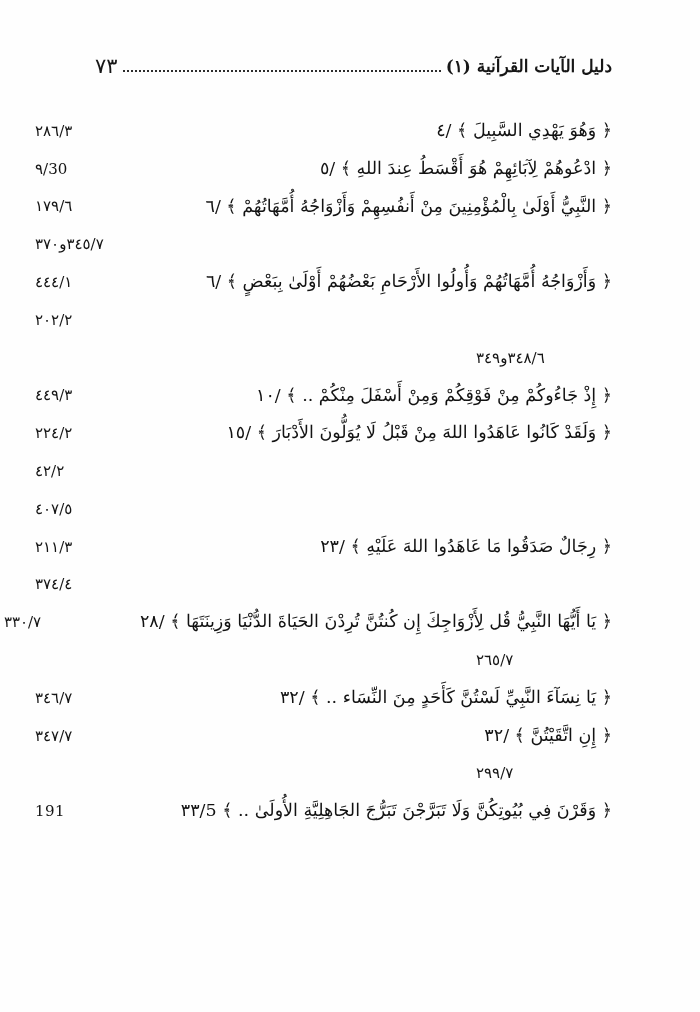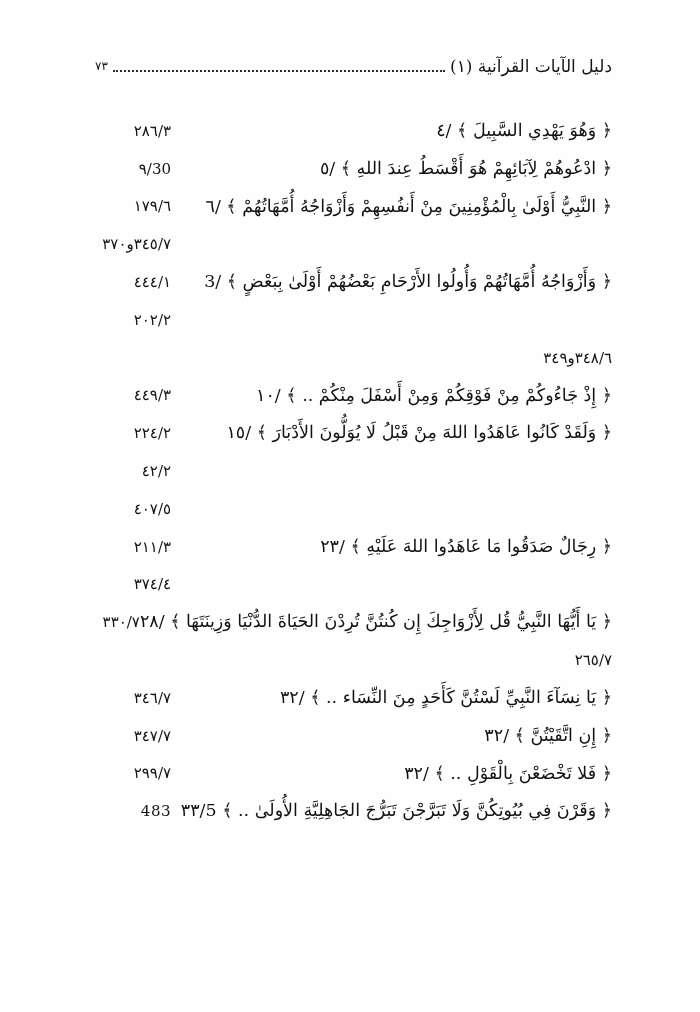--- a/index.html
+++ b/index.html
@@ -22,33 +22,33 @@
     top: 52px;
     right: 88px;
     left: 95px;
     height: 28px;
     display: flex;
     direction: rtl;
     align-items: center;
   }
   .title {
     font-size: 17px;
-    font-weight: normal;
+    font-weight: bold;
     white-space: nowrap;
     letter-spacing: 0.2px;
   }
   .leader {
     flex: 1 1 auto;
     height: 0;
     margin: 0 5px;
     border-bottom: 2px dotted #2c2c2c;
     transform: translateY(5px);
   }
   .pagenum {
-    font-size: 12px;
+    font-size: 21px;
     white-space: nowrap;
     letter-spacing: 1px;
   }
   
   .rows {
     position: absolute;
     top: 112px;
     right: 88px;
     left: 35px;
   }
@@ -61,21 +61,21 @@
   .verse {
     flex: 1 1 auto;
     font-size: 17.5px;
     line-height: 1.25;
     white-space: nowrap;
     color: #121212;
   }
   .ref {
     flex: 0 0 136px;
     width: 136px;
-    text-align: right;
+    text-align: left;
     font-size: 15px;
     letter-spacing: 0.5px;
     white-space: nowrap;
     color: #141414;
   }
 </style>
 </head>
 <body>
 
 <div class="page">
@@ -102,21 +102,21 @@
     <div class="ref">١٧٩/٦</div>
   </div>
 
   <div class="row">
     <div class="verse"></div>
     <div class="ref">٣٤٥/٧و٣٧٠</div>
   </div>
 
 
   <div class="row">
-    <div class="verse">﴿ وَأَزْوَاجُهُ أُمَّهَاتُهُمْ وَأُولُوا الأَرْحَامِ بَعْضُهُمْ أَوْلَىٰ بِبَعْضٍ ﴾ /3</div>
+    <div class="verse">﴿ وَأَزْوَاجُهُ أُمَّهَاتُهُمْ وَأُولُوا الأَرْحَامِ بَعْضُهُمْ أَوْلَىٰ بِبَعْضٍ ﴾ /٦</div>
     <div class="ref">٤٤٤/١</div>
   </div>
 
   <div class="row">
     <div class="verse"></div>
     <div class="ref">٢٠٢/٢</div>
   </div>
 
   <div class="row">
     <div class="ref">٣٤٨/٦و٣٤٩</div>
@@ -165,23 +165,22 @@
     <div class="verse">﴿ يَا نِسَآءَ النَّبِيِّ لَسْتُنَّ كَأَحَدٍ مِنَ النِّسَاء .. ﴾ /٣٢</div>
     <div class="ref">٣٤٦/٧</div>
   </div>
 
   <div class="row">
     <div class="verse">﴿ إِنِ اتَّقَيْتُنَّ ﴾ /٣٢</div>
     <div class="ref">٣٤٧/٧</div>
   </div>
 
   <div class="row">
-    <div class="verse">﴿ فَلا تَخْضَعْنَ بِالْقَوْلِ .. ﴾ /٣٢</div>
     <div class="ref">٢٩٩/٧</div>
   </div>
 
   <div class="row">
     <div class="verse">﴿ وَقَرْنَ فِي بُيُوتِكُنَّ وَلَا تَبَرَّجْنَ تَبَرُّجَ الجَاهِلِيَّةِ الأُولَىٰ .. ﴾ ٣٣/5</div>
-    <div class="ref">483</div>
+    <div class="ref">191</div>
   </div>
 </div>
 
 </div>
 
 </body></html>

